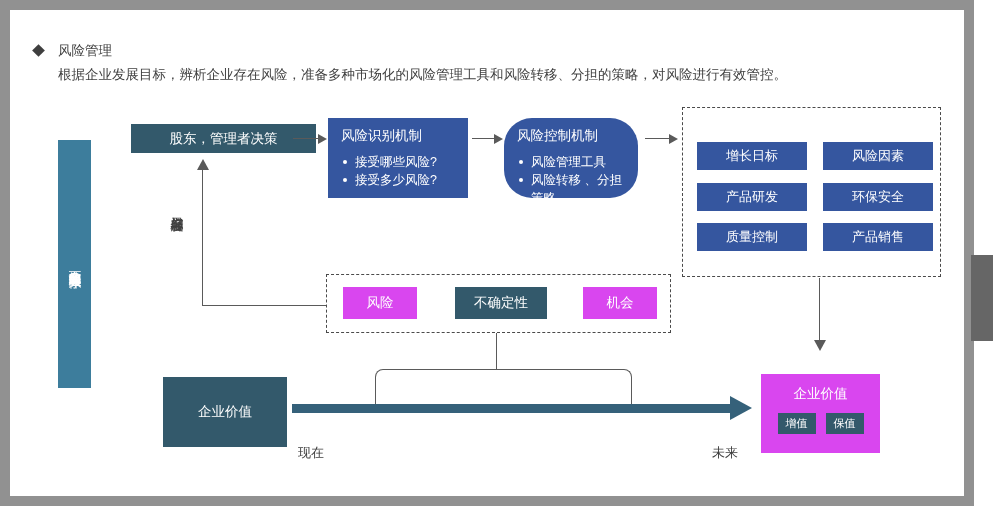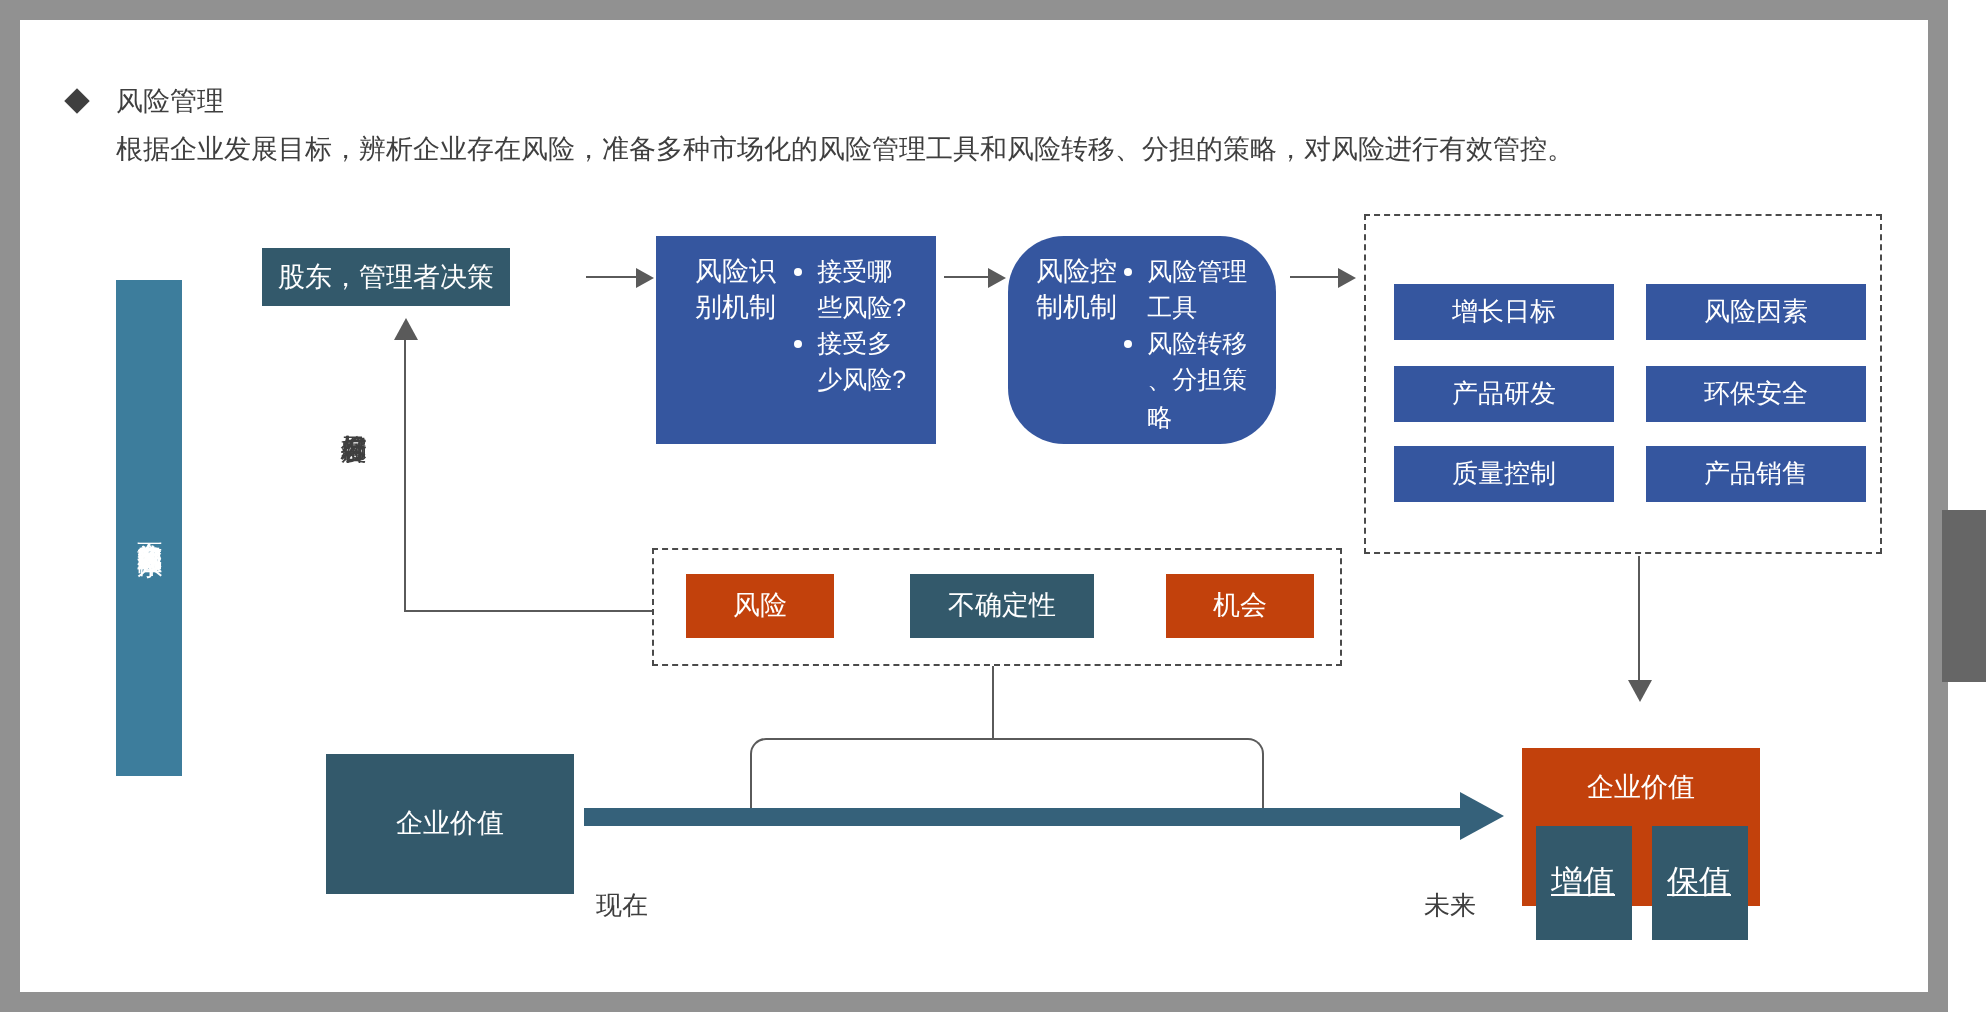--- a/index.html
+++ b/index.html
@@ -53,34 +53,34 @@
     letter-spacing: 0.5px;
   }
 
   
   .box {
     position: absolute; color: #ffffff;
     display: flex; align-items: center; justify-content: center;
     text-align: center;
   }
   .box-teal-dark { background: #33596b; }
-  .box-teal { background: #c2410c; }
+  .box-teal { background: #d946ef; }
   .box-blue { background: #35569f; }
 
   
   .b-decision {
-    left: 131px; top: 124px; width: 124px; height: 29px;
+    left: 131px; top: 124px; width: 185px; height: 29px;
     font-size: 13.5px;
     justify-content: center;
   }
 
   
   .b-mech {
-    top: 118px; height: 104px;
-    flex-direction: row; align-items: flex-start;
+    top: 118px; height: 80px;
+    flex-direction: column; align-items: flex-start;
     justify-content: flex-start; padding: 9px 10px 0 13px;
   }
   .b-ident { left: 328px; width: 140px; }
   .b-ctrl  { left: 504px; width: 134px; border-radius: 28px; }
   .b-mech .b-title { font-size: 13.5px; margin-bottom: 8px; }
   .b-mech ul { list-style: none; }
   .b-mech li {
     font-size: 12.5px; line-height: 1.45;
     position: relative; padding-left: 14px; text-align: left;
   }
@@ -117,21 +117,21 @@
     left: 163px; top: 377px; width: 124px; height: 70px; font-size: 13.5px;
   }
   .b-value-right {
     left: 761px; top: 374px; width: 119px; height: 79px;
     flex-direction: column; justify-content: flex-start; padding-top: 11px;
   }
   .b-value-right .vr-title { font-size: 13.5px; }
   .vr-chips { display: flex; gap: 10px; margin-top: 10px; }
   .vr-chip {
     background: #33596b; color: #ffffff;
-    font-size: 16px; padding: 18px 8px; text-decoration: underline;
+    font-size: 11px; padding: 3px 8px;
   }
 
   
   .tl-bar {
     position: absolute; left: 292px; top: 404px; width: 440px; height: 9px;
     background: #35617a;
   }
   .tl-head {
     position: absolute; left: 730px; top: 396px;
     width: 0; height: 0;

